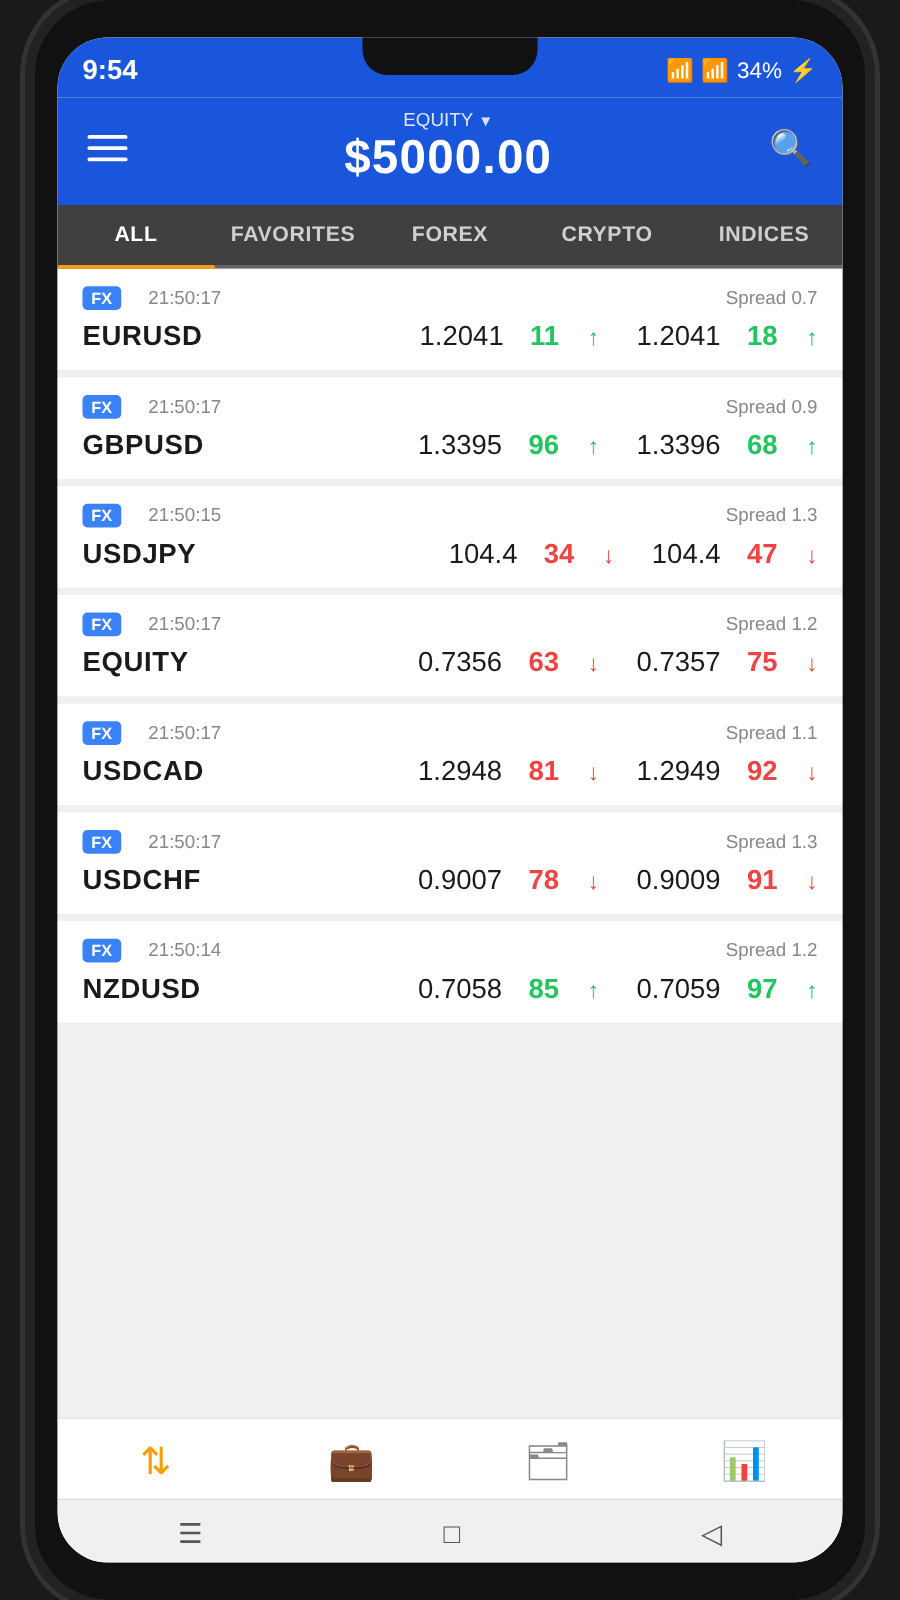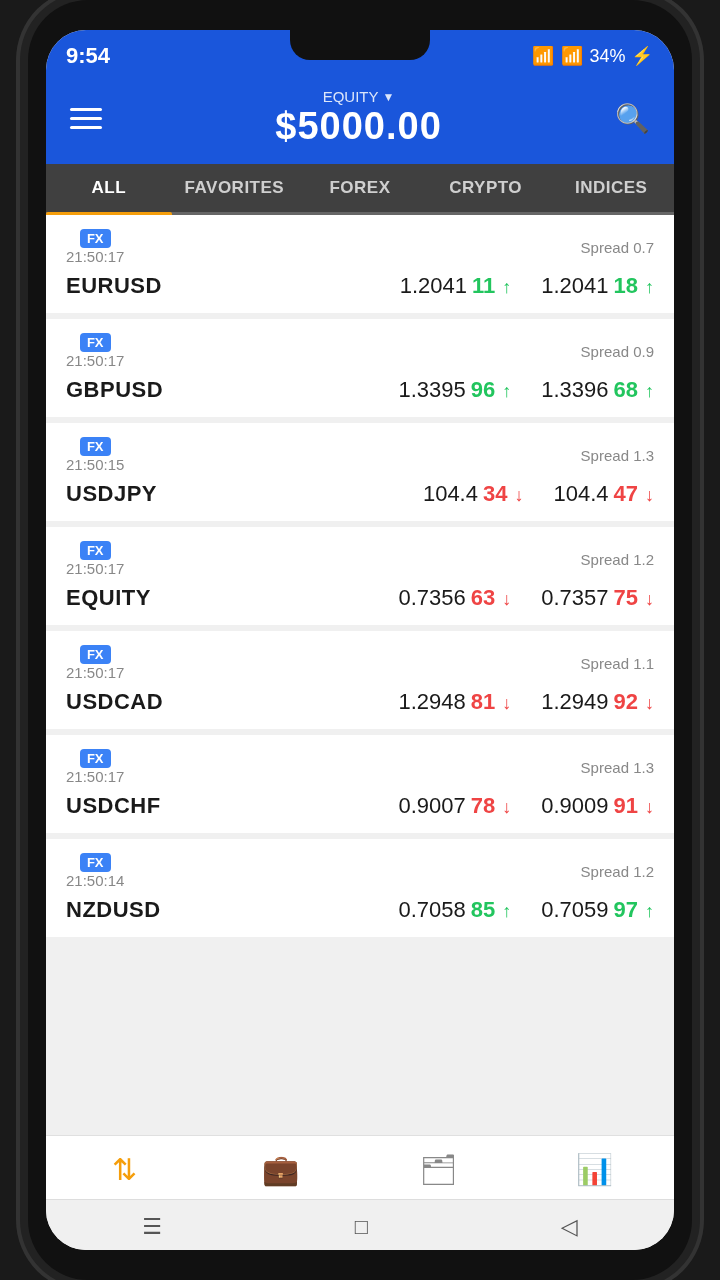--- a/index.html
+++ b/index.html
@@ -147,22 +147,21 @@
     }
     .instrument-header {
       display: flex;
       justify-content: space-between;
       align-items: center;
       margin-bottom: 8px;
     }
     .instrument-meta {
       display: flex;
       align-items: center;
-      gap: 0;
-      flex-direction: column;
+      gap: 22px;
     }
     .fx-badge {
       background: #3b82f6;
       color: white;
       font-size: 13px;
       font-weight: 700;
       padding: 2px 7px;
       border-radius: 4px;
     }
     .instrument-time {
@@ -186,21 +185,21 @@
       letter-spacing: 0.5px;
     }
     .prices {
       display: flex;
       gap: 30px;
       align-items: center;
     }
     .price-box {
       display: flex;
       align-items: baseline;
-      gap: 5px;
+      gap: 21px;
     }
     .price-base {
       color: #1a1a1a;
       font-size: 22px;
       font-weight: 500;
     }
     .price-highlight-green {
       color: #22c55e;
       font-size: 22px;
       font-weight: 700;

